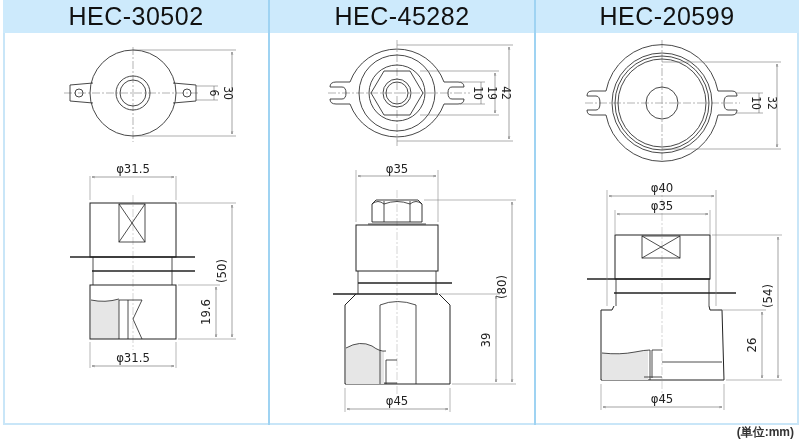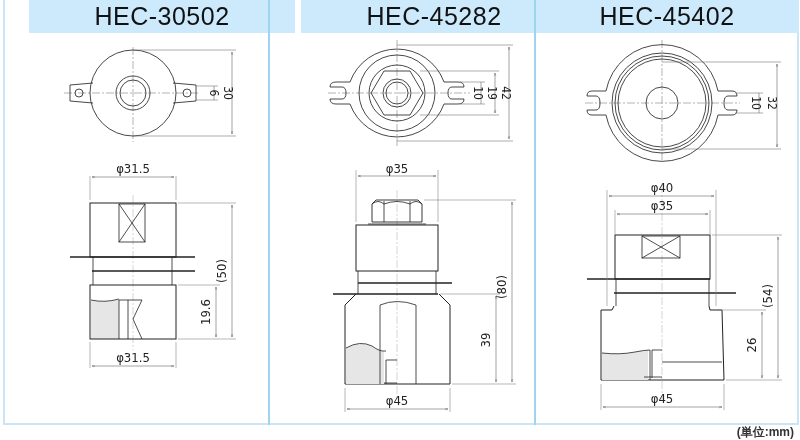--- a/index.html
+++ b/index.html
@@ -10,28 +10,28 @@
   .divider { position:absolute; top:0; width:2px; height:425px; background:#9fd3f2; }
   svg.drawing { position:absolute; left:0; top:0; }
   svg text { font-family:"DejaVu Sans Condensed","DejaVu Sans", sans-serif; fill:#222; }
   .unit { position:absolute; right:6px; top:424px; font-size:12px; color:#333;font-weight:bold; }
 </style>
 </head>
 <body>
 
 <div class="frame"></div>
 
-<div class="col" style="left:3px;width:266px;margin-left:26px;">
+<div class="col" style="left:3px;width:266px;">
   <div class="col-head">HEC-30502</div>
 </div>
-<div class="col" style="left:269px;width:266px;margin-left:32px;">
+<div class="col" style="left:269px;width:266px;">
   <div class="col-head">HEC-45282</div>
 </div>
 <div class="col" style="left:535px;width:264px;">
-  <div class="col-head">HEC-45402</div>
+  <div class="col-head">HEC-20599</div>
 </div>
 <div class="divider" style="left:268px;"></div>
 <div class="divider" style="left:534px;"></div>
 
 <svg class="drawing" width="800" height="440" viewBox="0 0 800 440">
   <defs>
     <marker id="ar" viewBox="0 0 10 10" refX="10" refY="5" markerWidth="5" markerHeight="5" orient="auto-start-reverse">
       <path d="M0,2 L10,5 L0,8" fill="none" stroke="#555" stroke-width="1.2"></path>
     </marker>
   </defs>

